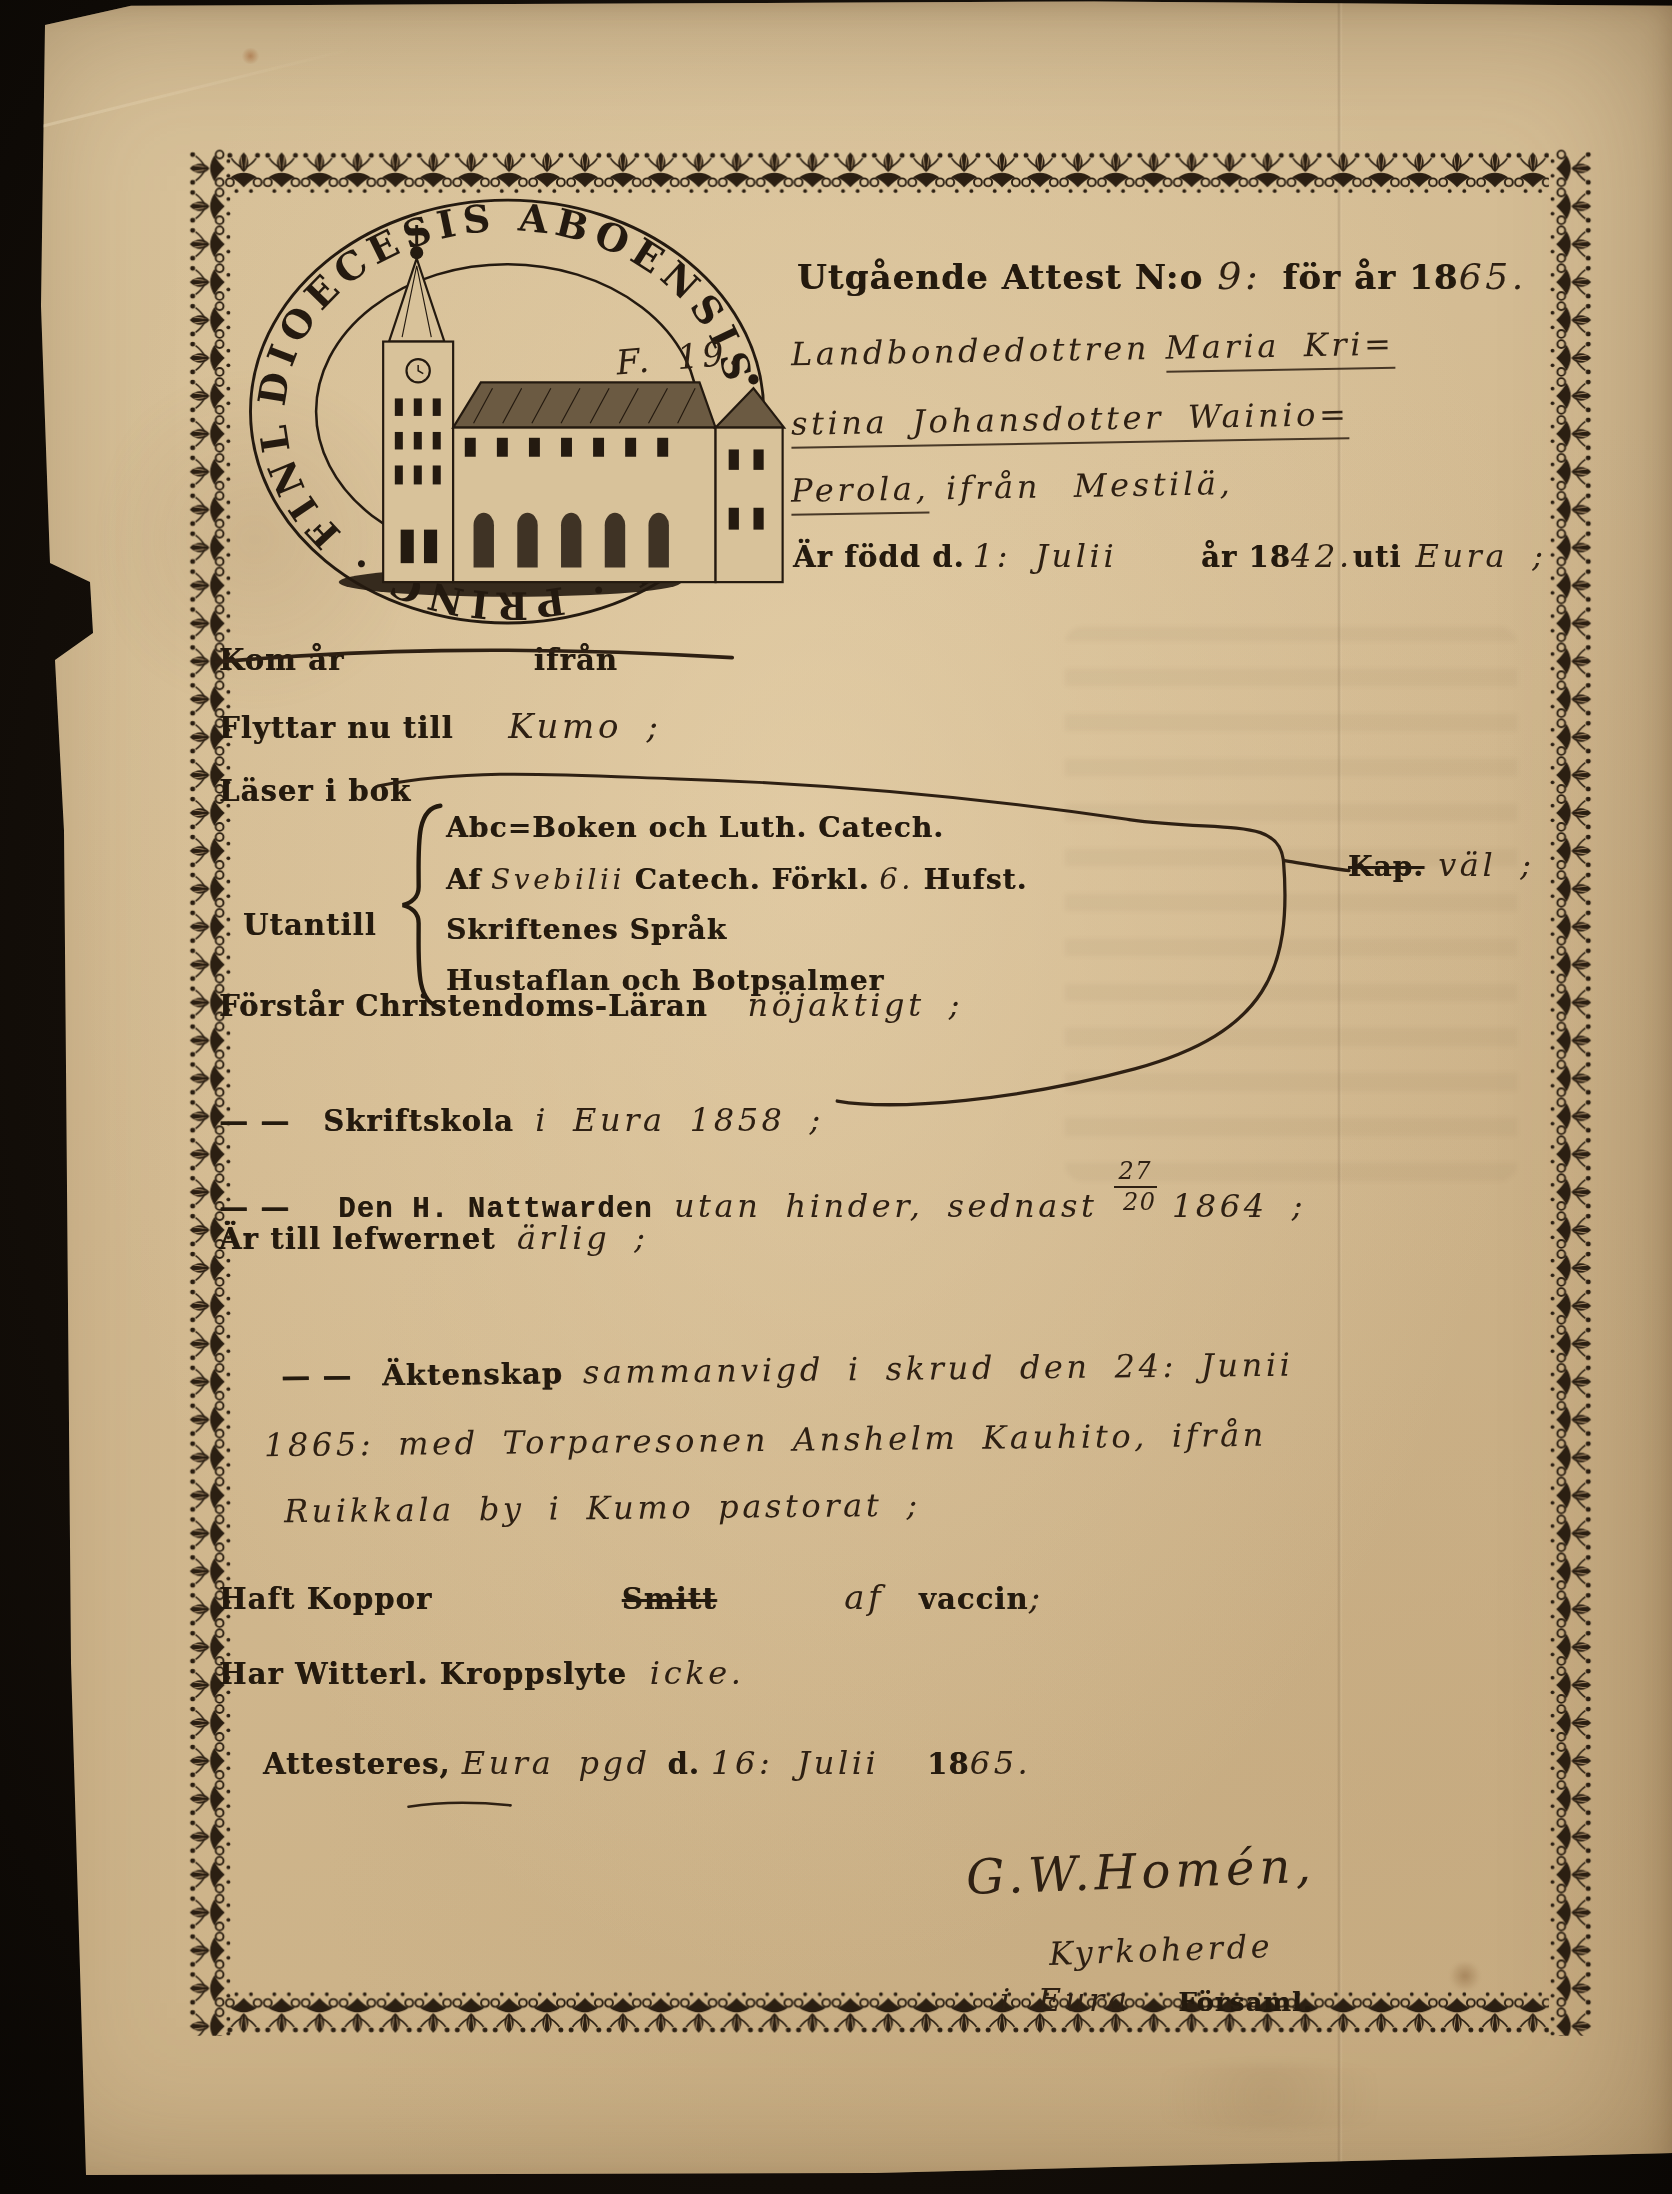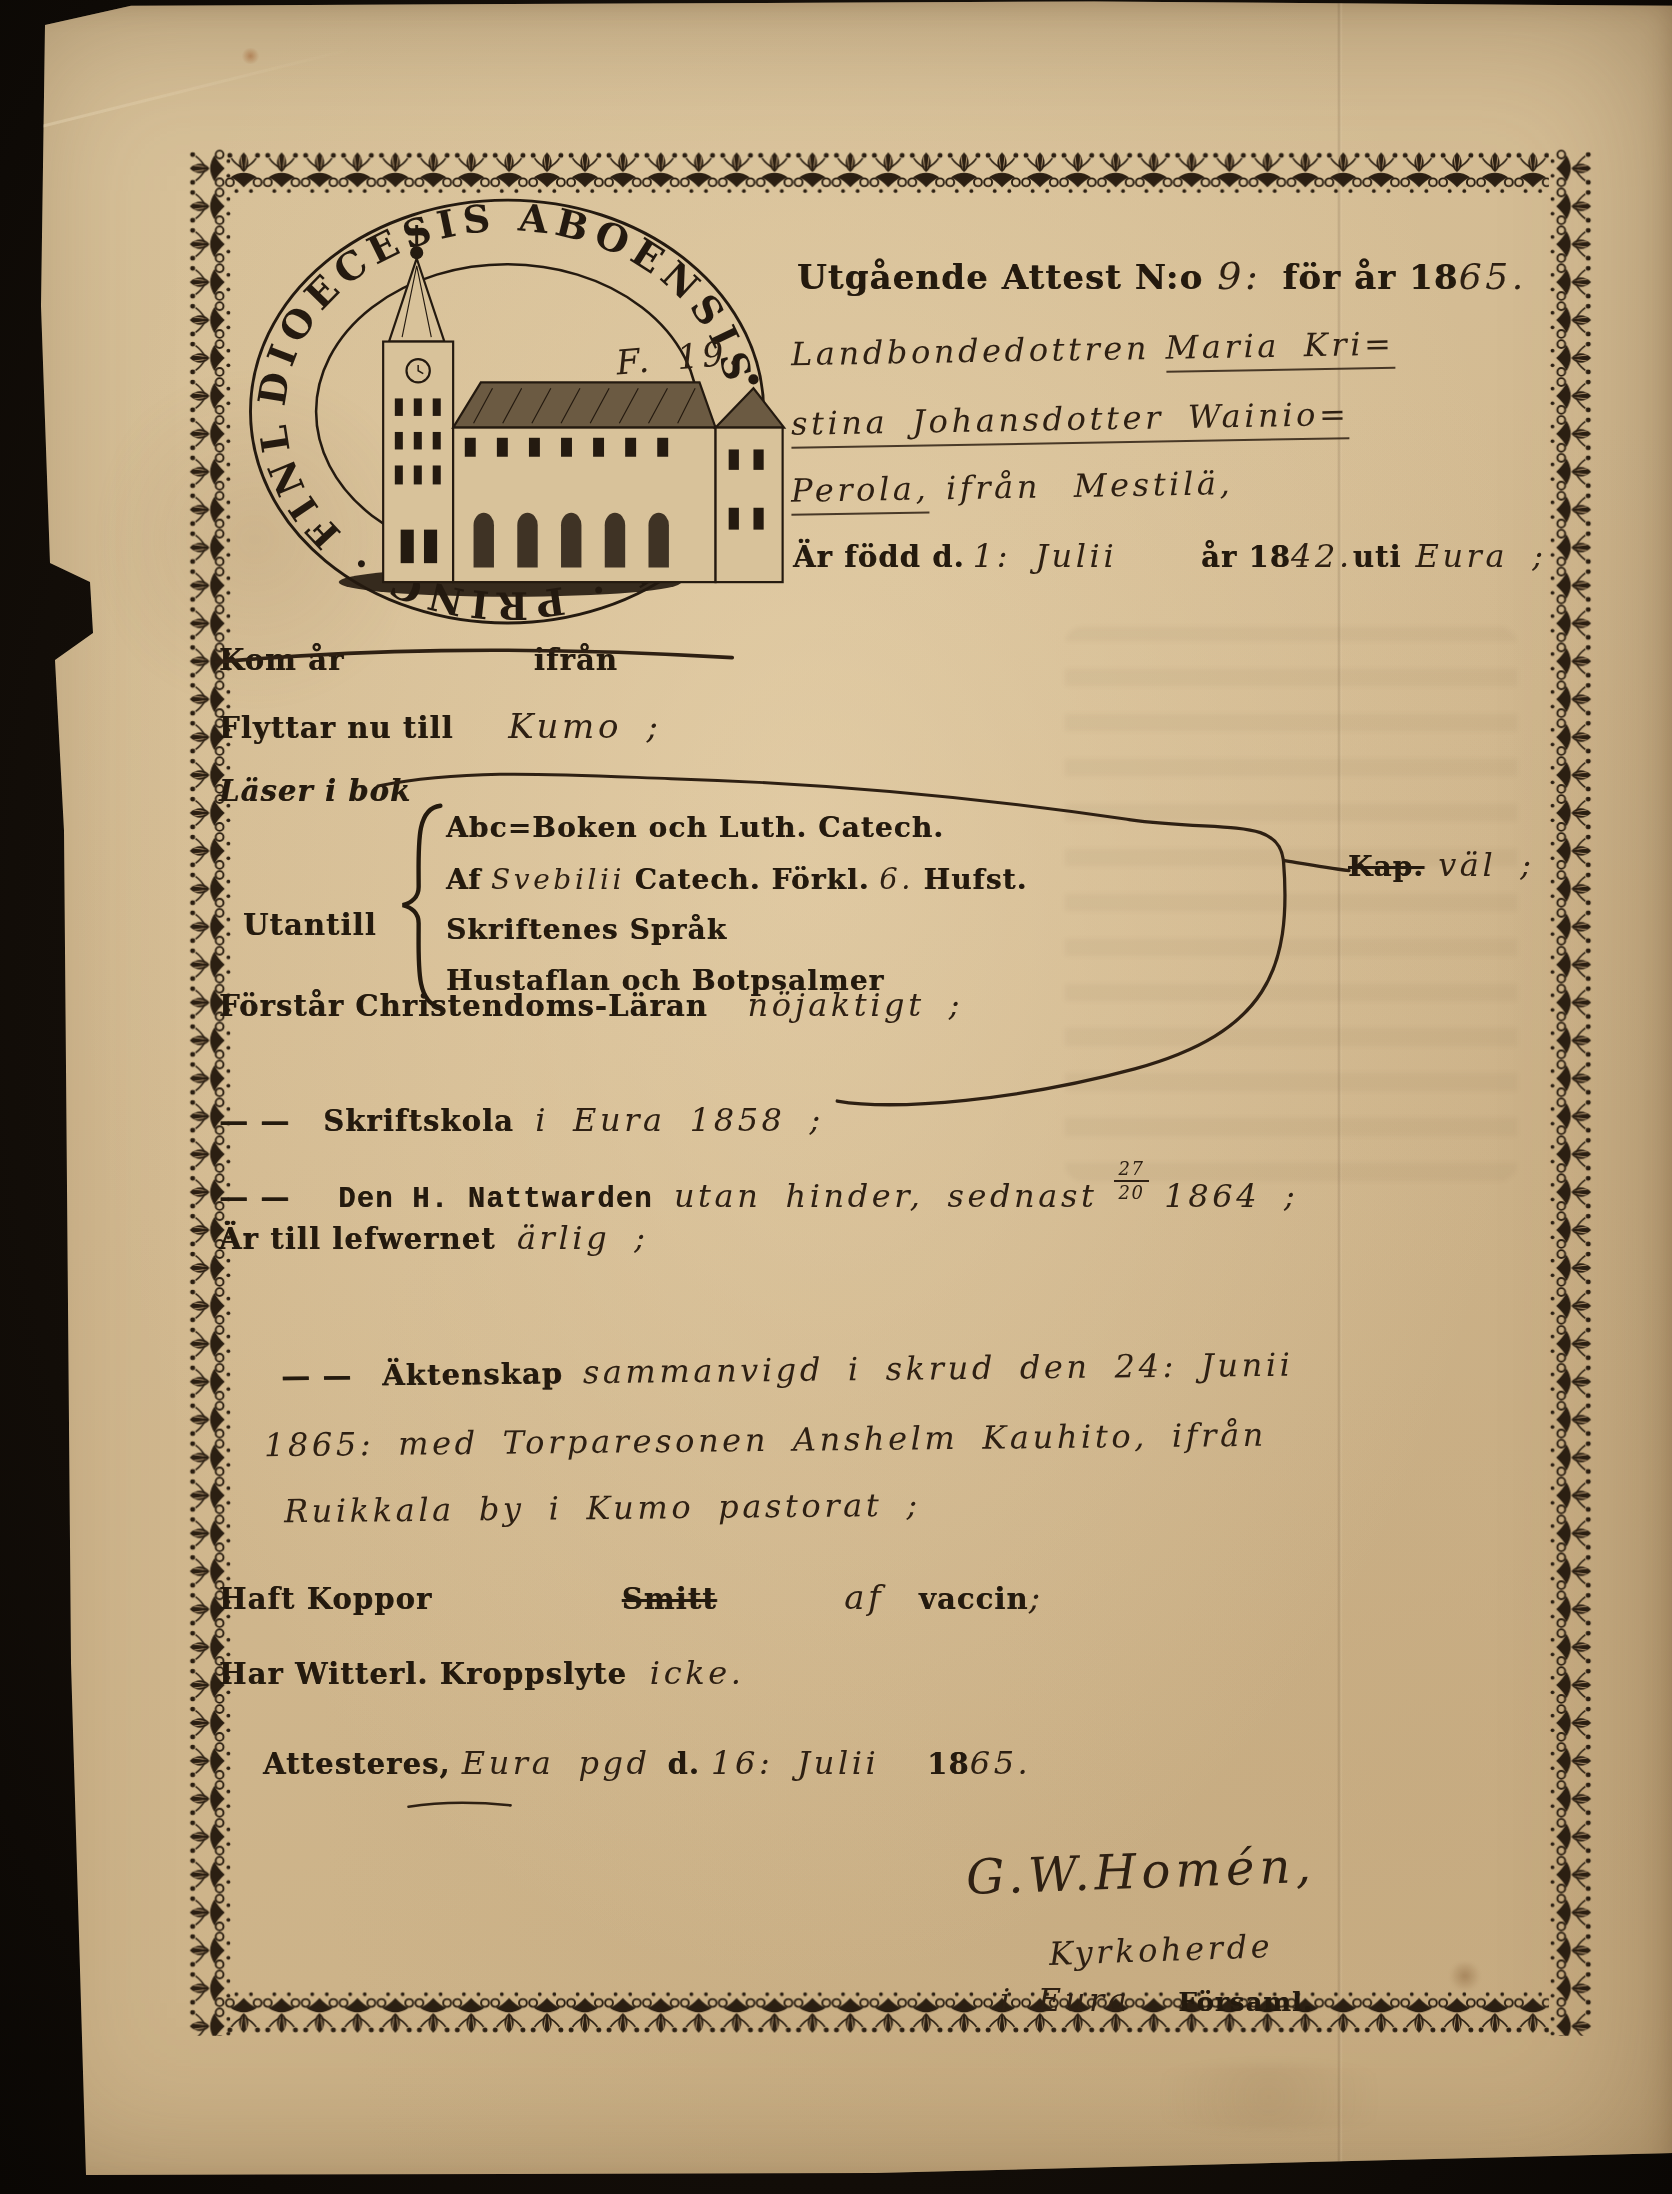--- a/index.html
+++ b/index.html
@@ -20,21 +20,21 @@
   .stain{position:absolute;border-radius:50%;pointer-events:none;}
   .crease{position:absolute;pointer-events:none;}
   .ghost{position:absolute;pointer-events:none;}
 
   .line{position:absolute;white-space:nowrap;}
   .print{font-family:"DejaVu Serif",serif;font-weight:700;color:#241a0e;letter-spacing:1.1px;text-shadow:0.4px 0 0 rgba(36,26,14,.8);}
   .hand{font-family:"DejaVu Serif",serif;font-style:italic;font-weight:400;color:#2e2013;letter-spacing:3.6px;word-spacing:10.2px;}
   .sz40{font-size:29px;} .sz46{font-size:34px;} .sz38{font-size:28px;} .sz44{font-size:32px;}
   .strike{text-decoration:line-through;text-decoration-thickness:2.9px;text-decoration-color:#241a0e;}
   .u{border-bottom:2.2px solid rgba(46,32,19,.85);padding-bottom:3.6px;}
-  .frac{display:inline-block;text-align:center;font-size:18px;line-height:1.08;vertical-align:7.3px;letter-spacing:1.5px;}
+  .frac{display:inline-block;text-align:right;font-size:24px;line-height:1.08;vertical-align:7.3px;letter-spacing:1.5px;}
   .frac .num{display:block;border-bottom:2.2px solid #2e2013;padding:0 4.4px 1.5px;}
   .frac .den{display:block;padding-top:1.5px;}
   .gap3{display:inline-block;width:182px;} .gap4{display:inline-block;width:120px;}
   svg{position:absolute;}
 </style>
 </head>
 <body>
 
 <div class="paper">
 
@@ -167,21 +167,21 @@
     <span class="print sz40">Kom år</span>
     <span class="gap3"></span>
     <span class="print sz40">ifrån</span>
   </div>
 
   <div class="line" style="left:219px;top:706px;">
     <span class="print sz40">Flyttar nu till</span>
     <span class="hand sz46" style="margin-left:51px;">Kumo ;</span>
   </div>
 
-  <div class="line" style="left:219px;top:774px;font-style:italic;">
+  <div class="line" style="left:219px;top:774px;">
     <span class="print sz40">Läser i bok</span>
   </div>
 
   <div class="line" style="left:243px;top:888px;margin-top:20px;">
     <span class="print sz40">Utantill</span>
   </div>
   <svg style="left:394px;top:801px;" width="58" height="211" viewBox="0 0 80 290">
     <path d="M 64 6 C 30 10 34 60 34 118 C 34 132 24 140 12 143 C 24 146 34 154 34 168 C 34 226 30 278 64 284" fill="none" stroke="#241a0e" stroke-width="6" stroke-linecap="round"></path>
   </svg>
   <div class="line" style="left:446px;top:811px;">

